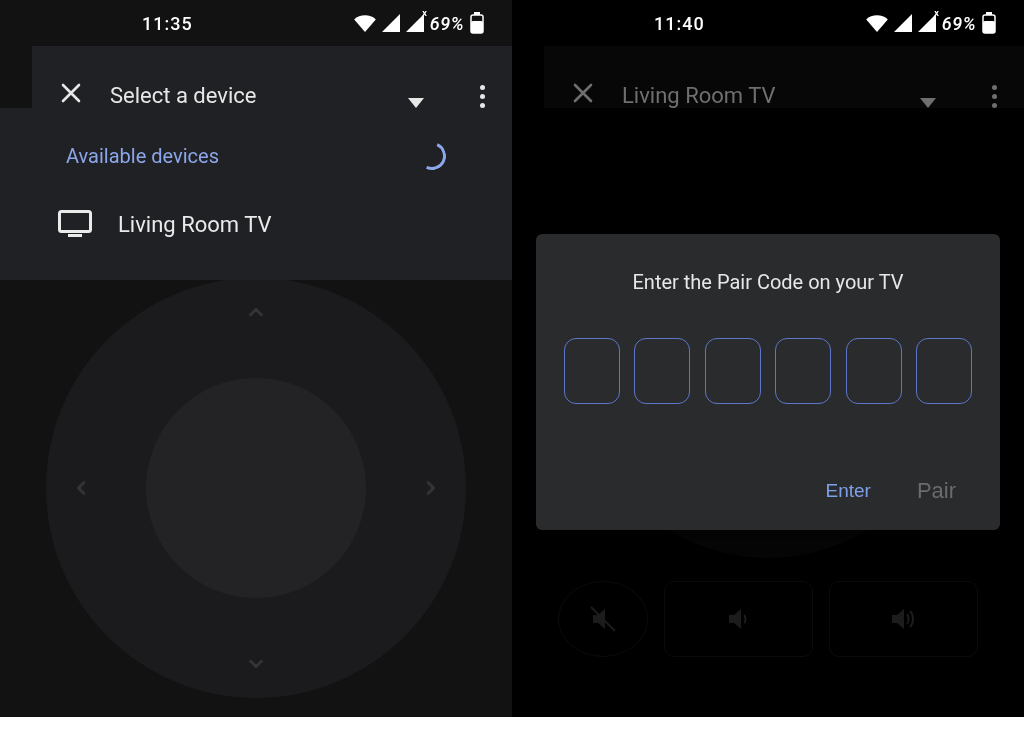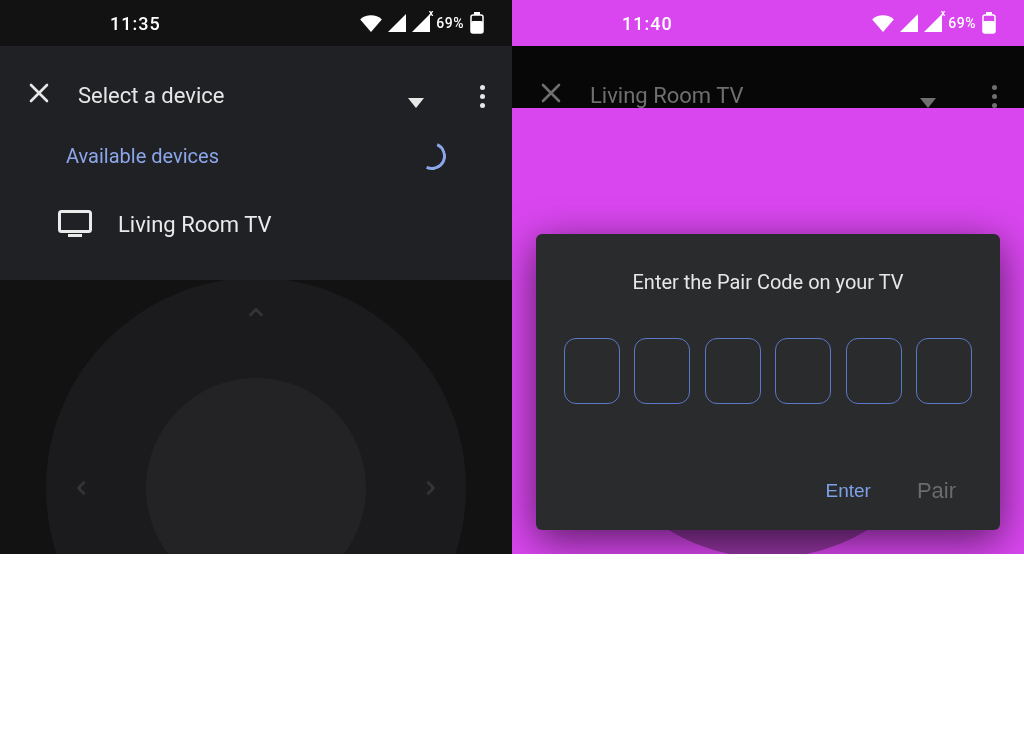--- a/index.html
+++ b/index.html
@@ -1,26 +1,26 @@
 <!DOCTYPE html>
 <html><head>
 <meta charset="utf-8">
 <style>
   * { box-sizing: border-box; margin: 0; padding: 0; }
   html, body { width: 1024px; height: 733px; overflow: hidden; font-family: Roboto, Arial, sans-serif; background: #fff; }
   .container { display: flex; width: 1024px; height: 733px; }
-  .phone { width: 512px; height: 554px; position: relative; color: #e7e7e7; overflow: hidden; }
+  .phone { width: 512px; height: 717px; position: relative; color: #e7e7e7; overflow: hidden; padding-left: 32px; }
   .phone.left  { background: #121212; }
-  .phone.right { background: #d946ef; }
+  .phone.right { background: #000000; }
 
   
   .status-bar { height: 46px; display: flex; align-items: center; justify-content: space-between; padding: 0 28px 0 110px; font-size: 18px; font-weight: 500; color: #fff; }
   .status-icons { display: flex; align-items: center; gap: 6px; }
   .status-icons svg { display: block; }
-  .status-bar .battery-text { font-size: 14px; letter-spacing: .5px; }
+  .status-bar .battery-text { font-size: 18px; letter-spacing: .5px; font-style: italic; }
   .time { letter-spacing: 1px; }
 
   
   .app-bar { height: 62px; display: flex; align-items: flex-end; padding: 0 18px 0 24px; gap: 24px; background: #202125; }
   .phone.right .app-bar { background: #070707; }
   .app-bar .close { width: 30px; height: 30px; display: flex; align-items: center; justify-content: center; cursor: pointer; }
   .app-bar .title { flex: 1; font-size: 22px; font-weight: 400; }
   .phone.right .app-bar .title { color: #6f6f70; }
   .phone.right .app-bar .close svg path { stroke: #6f6f70; }
   .app-bar .dropdown-arrow { width: 24px; display:flex; align-items:center; justify-content:center; }

